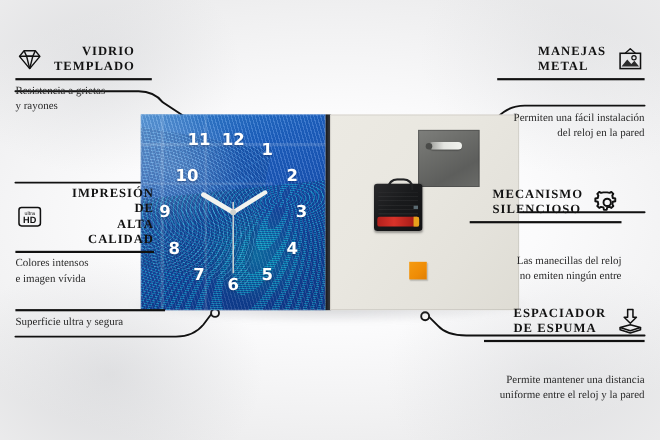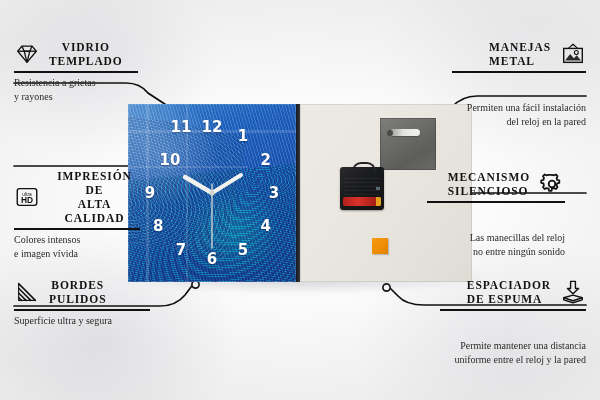--- a/index.html
+++ b/index.html
@@ -129,21 +129,21 @@
 
   
   .callout{position:absolute;}
   .callout .head{display:flex;align-items:center;gap:9px;}
   .callout.right .head{justify-content:flex-end;}
   .title{
     font-family:"Liberation Serif", serif;
     font-weight:700;font-size:11.5px;letter-spacing:.9px;color:#121212;
     line-height:1.22;text-transform:uppercase;white-space:pre-line;
   }
-  .callout.left .title{text-align:center;}
+  .callout.left .title{text-align:right;}
   .callout.right .title{text-align:left;}
   .rule{height:1.6px;background:#111;margin-top:3px;}
   .sub{
     font-family:"Liberation Serif", serif;
     font-size:10px;color:#2a2a2a;line-height:1.45;margin-top:3px;white-space:pre-line;
   }
   .callout.right .sub{text-align:right;margin-top:28px;}
   .ico{flex:0 0 auto;width:26px;height:26px;display:block;}
 
   #lines{position:absolute;left:0;top:0;width:600px;height:400px;pointer-events:none;}
@@ -272,33 +272,20 @@
       </span>
       <span class="title">IMPRESIÓN DE
 ALTA CALIDAD</span>
     </div>
     <div class="rule"></div>
     <div class="sub">Colores intensos
 e imagen vívida</div>
   </div>
 
   <div class="callout left" id="c2" style="left:14px;top:278px;width:136px;">
-    <div class="head">
-      <span class="ico">
-        <svg viewBox="0 0 28 28" stroke="#111" stroke-linecap="round">
-          <path d="M5 5 L23 23" stroke-width="1.6"></path>
-          <path d="M5 10 L18 23" stroke-width="1.6"></path>
-          <path d="M5 15 L13 23" stroke-width="1.6"></path>
-          <path d="M5 20 L8 23" stroke-width="1.6"></path>
-          <path d="M5 5 L5 23 L23 23" stroke-width="1.2" fill="none"></path>
-        </svg>
-      </span>
-      <span class="title">BORDES
-PULIDOS</span>
-    </div>
     <div class="rule"></div>
     <div class="sub">Superficie ultra y segura</div>
   </div>
 
   <div class="callout right" id="c3" style="left:452px;top:40px;width:134px;">
     <div class="head">
       <span class="title">MANEJAS
 METAL</span>
       <span class="ico">
         <svg viewBox="0 0 28 28" fill="none" stroke="#111" stroke-width="1.4">
@@ -322,21 +309,21 @@
 SILENCIOSO</span>
       <span class="ico">
         <svg viewBox="0 0 28 28" fill="none" stroke="#111" stroke-width="1.9" stroke-linejoin="round">
           <path d="M14 4.2 l2.4 .5 1.7 -1.0 1.9 1.9 -1.0 1.7 .5 2.4 2.4 .5 .0 2.7 -2.4 .5 -.5 2.4 1.0 1.7 -1.9 1.9 -1.7 -1.0 -2.4 .5 -.5 2.4 -2.7 .0 -.5 -2.4 -2.4 -.5 -1.7 1.0 -1.9 -1.9 1.0 -1.7 -.5 -2.4 -2.4 -.5 .0 -2.7 2.4 -.5 .5 -2.4 -1.0 -1.7 1.9 -1.9 1.7 1.0 2.4 -.5 Z"></path>
           <circle cx="14" cy="14" r="3.6"></circle>
         </svg>
       </span>
     </div>
     <div class="rule"></div>
     <div class="sub">Las manecillas del reloj
-no entre ningún sonido</div>
+no emiten ningún entre</div>
   </div>
 
   <div class="callout right" id="c5" style="left:440px;top:278px;width:146px;">
     <div class="head">
       <span class="title">ESPACIADOR
 DE ESPUMA</span>
       <span class="ico">
         <svg viewBox="0 0 28 28" fill="none" stroke="#111" stroke-width="1.5" stroke-linejoin="round">
           <path d="M11.4 2.6 L16.6 2.6 L16.6 10.2 L20 10.2 L14 16 L8 10.2 L11.4 10.2 Z"></path>
           <path d="M14 17.4 L24 20.2 L14 23.4 L4 20.2 Z"></path>

